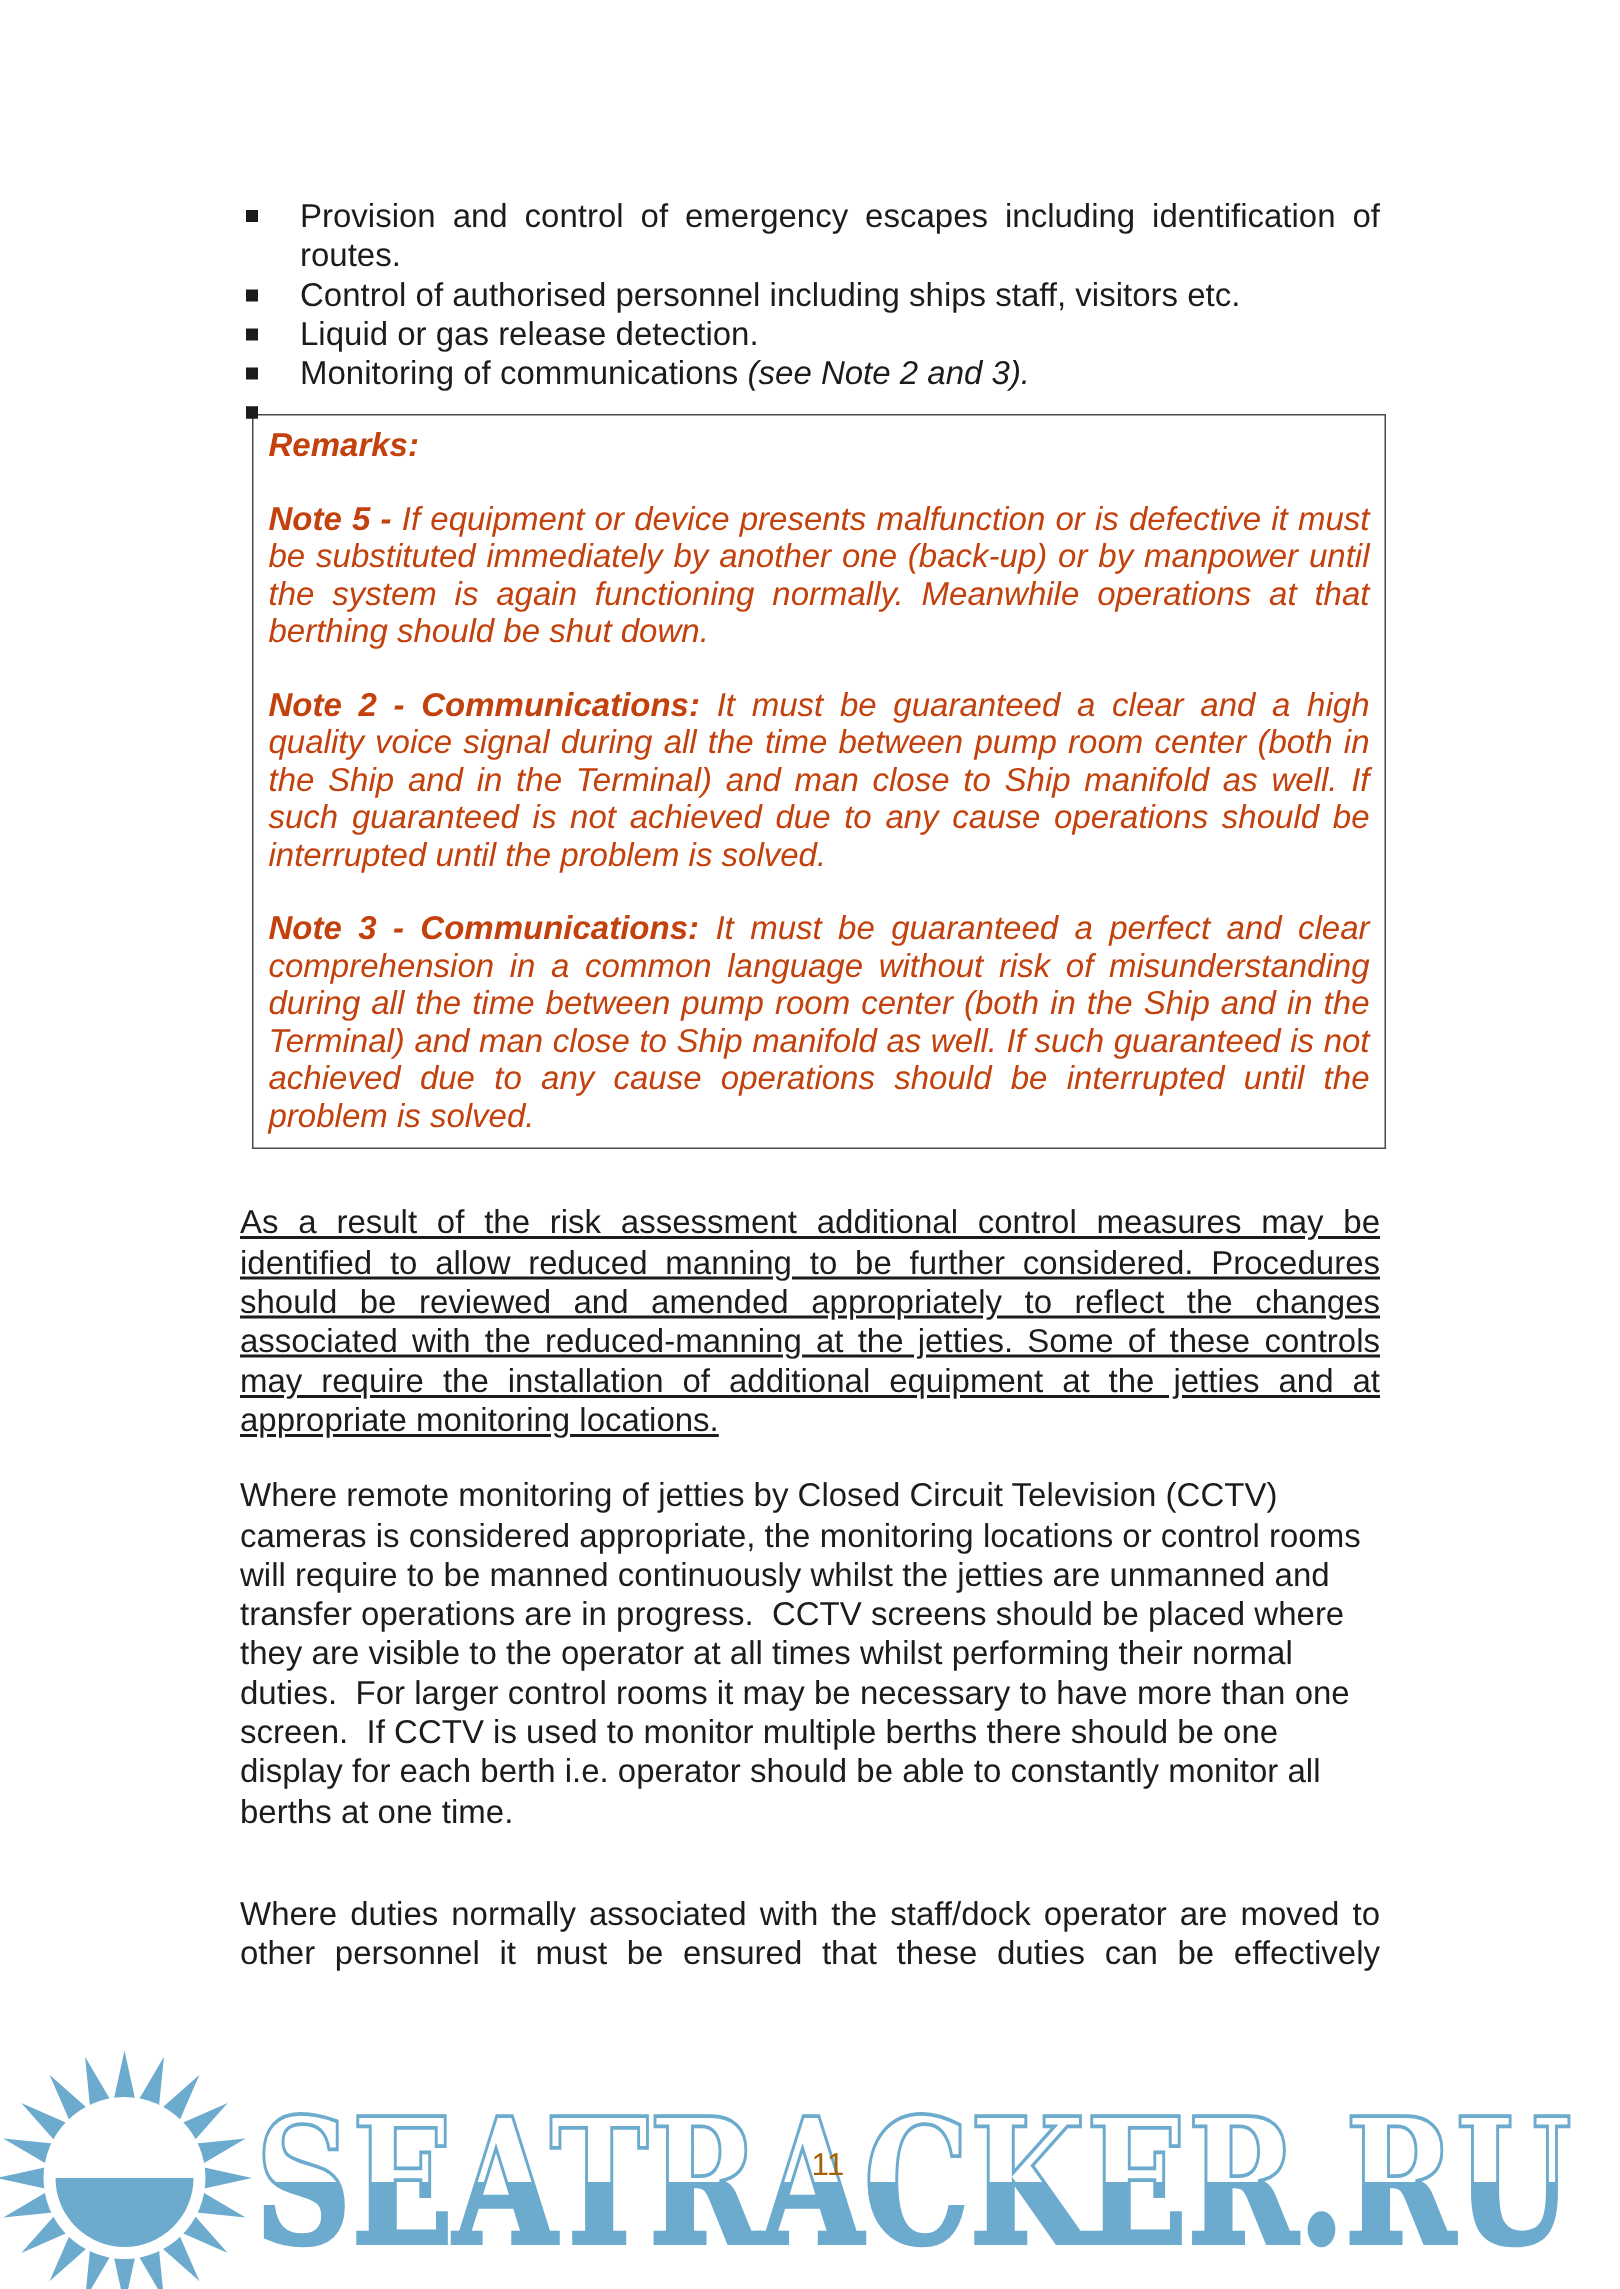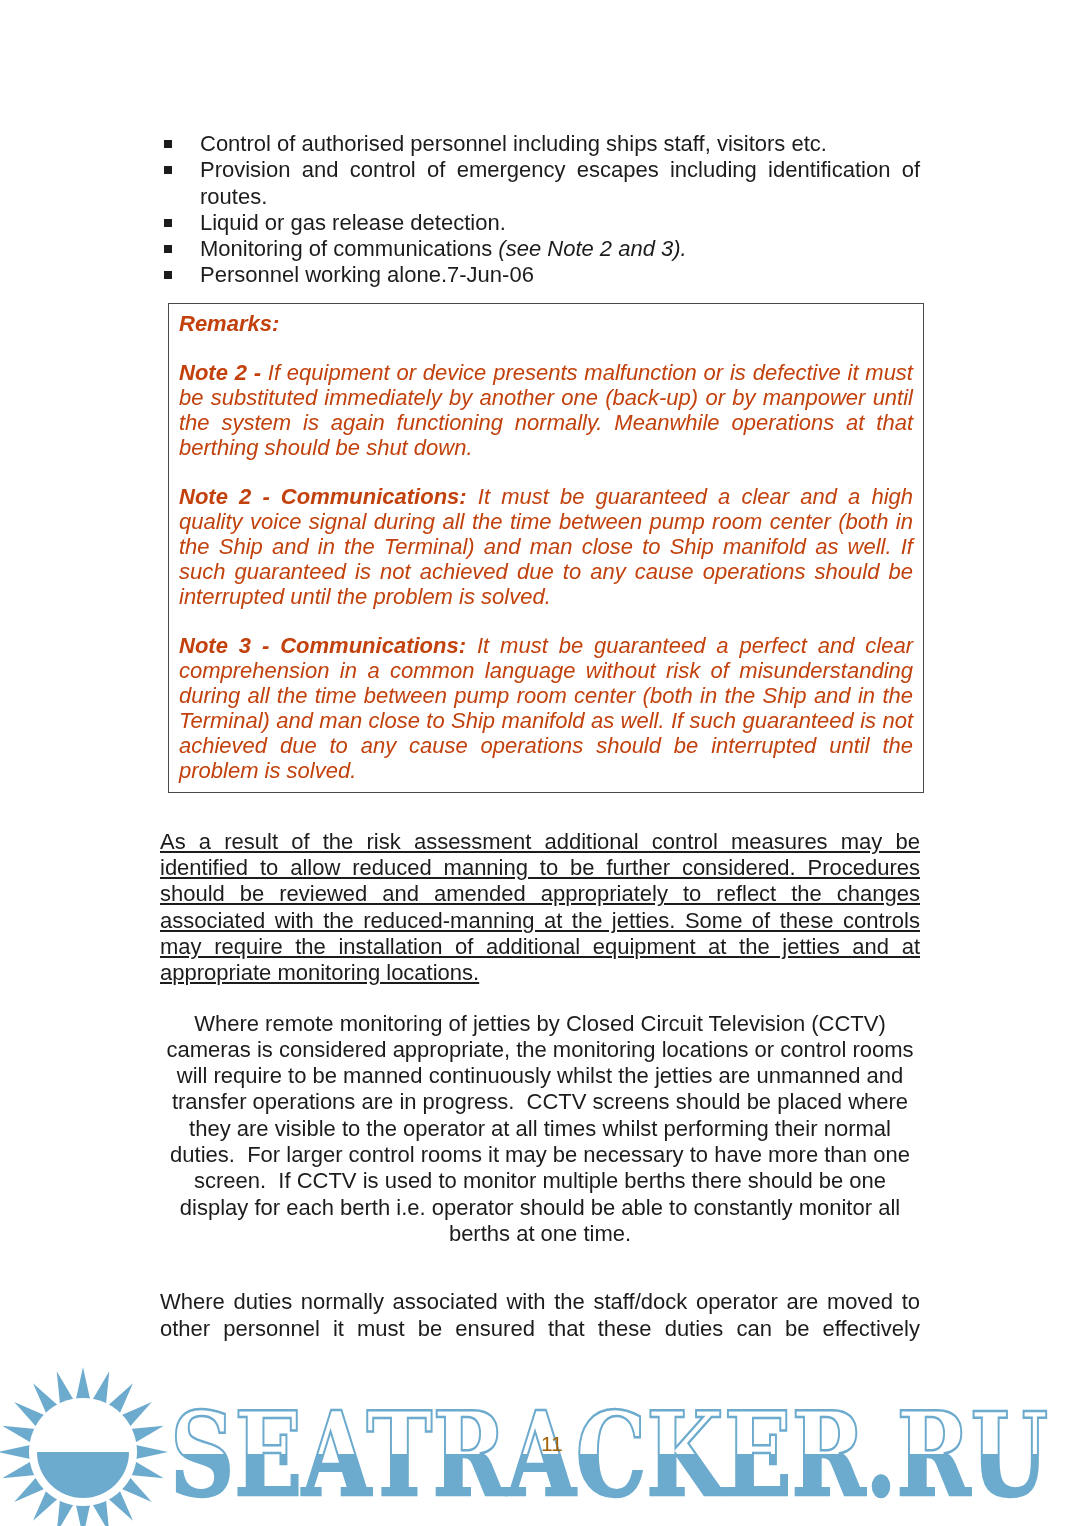--- a/index.html
+++ b/index.html
@@ -38,21 +38,21 @@
     padding:7px 10px 9px 10px;
     color:#c2410c;
     font-style:italic;
     line-height:25px;
   }
   .remarks-box .box-title { font-weight:bold; }
   .remarks-box .note { text-align:justify; margin-top:24px; }
   .remarks-box .note b { font-weight:bold; }
   .para { text-align:justify; }
   .para-1 { margin-top:36px;text-decoration:underline; }
-  .para-2 { margin-top:24px; text-align:center; white-space:pre-wrap; }
+  .para-2 { margin-top:24px; text-align:left; white-space:pre-wrap; }
   .para-3 { margin-top:42px; text-align:justify; text-align-last:justify; }
   .sun-logo {
     position:absolute;
     left:-17px; top:1352px;
     width:200px; height:200px;
   }
   .watermark-text {
     position:absolute;
     left:168px; top:1385px;
     width:885px; height:140px;
@@ -67,31 +67,31 @@
   }
 </style>
 </head>
 <body>
 
 <div class="page">
 
   <div class="content">
 
     <ul class="bullets">
+      <li><span class="sq"></span><span>Provision and control of emergency escapes including identification of routes.</span><i></i></li>
       <li><span class="sq"></span><span>Control of authorised personnel including ships staff, visitors etc.</span><i></i></li>
-      <li><span class="sq"></span><span>Provision and control of emergency escapes including identification of routes.</span><i></i></li>
       <li><span class="sq"></span><span>Liquid or gas release detection.</span><i></i></li>
       <li><span class="sq"></span><span>Monitoring of communications </span><i>(see Note 2 and 3).</i></li>
       <li><span class="sq"></span><i></i></li>
-      <li><span class="sq"></span><span>Personnel working alone.7-Jun-06</span><i></i></li>
+      <li><span class="sq"></span><i></i></li>
     </ul>
 
     <div class="remarks-box">
       <div class="box-title">Remarks:</div>
-      <p class="note"><b>Note 2 - </b><span>If equipment or device presents malfunction or is defective it must be substituted immediately by another one (back-up) or by manpower until the system is again functioning normally. Meanwhile operations at that berthing should be shut down.</span></p>
+      <p class="note"><b>Note 5 - </b><span>If equipment or device presents malfunction or is defective it must be substituted immediately by another one (back-up) or by manpower until the system is again functioning normally. Meanwhile operations at that berthing should be shut down.</span></p>
       <p class="note"><b>Note 2 - Communications: </b><span>It must be guaranteed a clear and a high quality voice signal during all the time between pump room center (both in the Ship and in the Terminal) and man close to Ship manifold as well. If such guaranteed is not achieved due to any cause operations should be interrupted until the problem is solved.</span></p>
       <p class="note"><b>Note 3 - Communications: </b><span>It must be guaranteed a perfect and clear comprehension in a common language without risk of misunderstanding during all the time between pump room center (both in the Ship and in the Terminal) and man close to Ship manifold as well. If such guaranteed is not achieved due to any cause operations should be interrupted until the problem is solved.</span></p>
     </div>
 
     <p class="para para-1">As a result of the risk assessment additional control measures may be identified to allow reduced manning to be further considered. Procedures should be reviewed and amended appropriately to reflect the changes associated with the reduced-manning at the jetties. Some of these controls may require the installation of additional equipment at the jetties and at appropriate monitoring locations.</p>
     <p class="para para-2">Where remote monitoring of jetties by Closed Circuit Television (CCTV) cameras is considered appropriate, the monitoring locations or control rooms will require to be manned continuously whilst the jetties are unmanned and transfer operations are in progress.  CCTV screens should be placed where they are visible to the operator at all times whilst performing their normal duties.  For larger control rooms it may be necessary to have more than one screen.  If CCTV is used to monitor multiple berths there should be one display for each berth i.e. operator should be able to constantly monitor all berths at one time.</p>
     <p class="para para-3">Where duties normally associated with the staff/dock operator are moved to other personnel it must be ensured that these duties can be effectively</p>
 
   </div>
 

